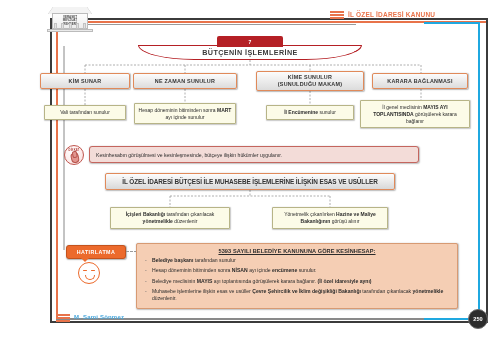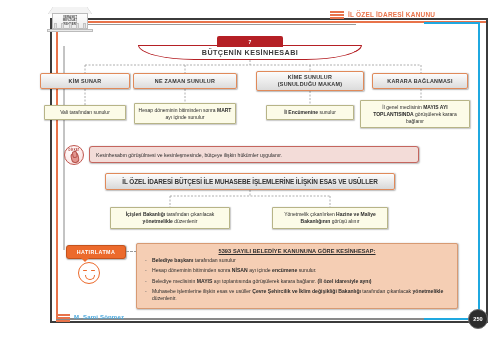--- a/index.html
+++ b/index.html
@@ -300,21 +300,21 @@
     <line x1="170" y1="196" x2="330" y2="196" stroke="#9a9a9a" stroke-width="0.8" stroke-dasharray="2 1.5"></line>
     <line x1="170" y1="196" x2="170" y2="207" stroke="#9a9a9a" stroke-width="0.8" stroke-dasharray="2 1.5"></line>
     <line x1="330" y1="196" x2="330" y2="207" stroke="#9a9a9a" stroke-width="0.8" stroke-dasharray="2 1.5"></line>
 
     <line x1="64" y1="46" x2="64" y2="250" stroke="#6a6a6a" stroke-width="0.8"></line>
   </svg>
 
   <div id="title-wrap">
     <div id="title-tab">7</div>
     <div id="title-box">
-      <span>BÜTÇENİN KESİNHESABI</span>
+      <span>BÜTÇENİN İŞLEMLERİNE</span>
     </div>
   </div>
 
   <div class="hbox" style="left:40px;  top:73px; width:90px;">
     <span>KİM SUNAR</span>
   </div>
   <div class="hbox" style="left:133px; top:73px; width:104px;">
     <span>NE ZAMAN SUNULUR</span>
   </div>
   <div class="hbox two" style="left:256px; top:71px; width:108px;">

